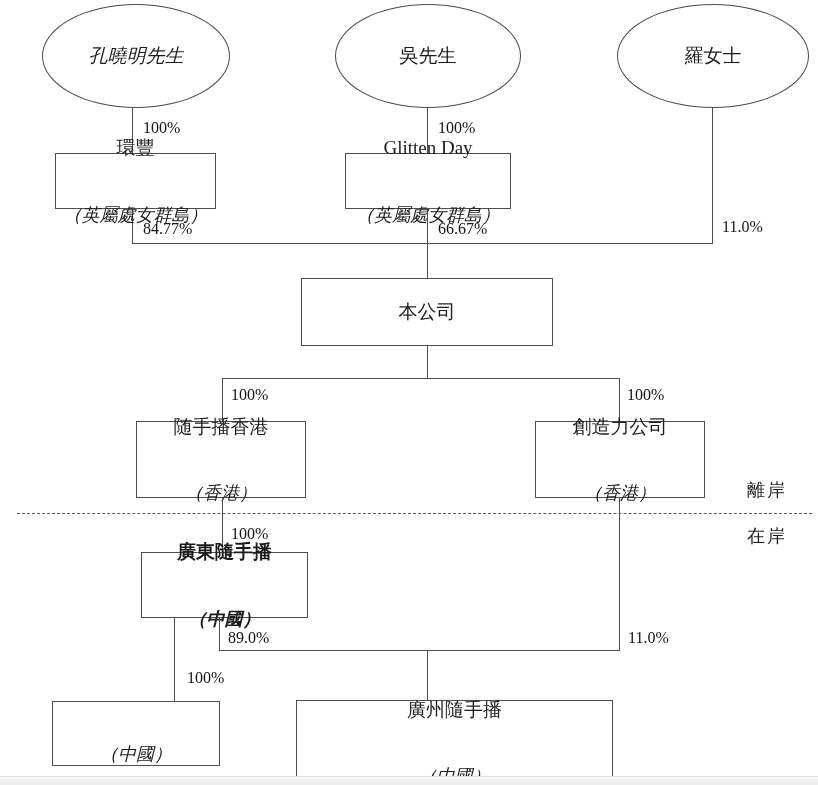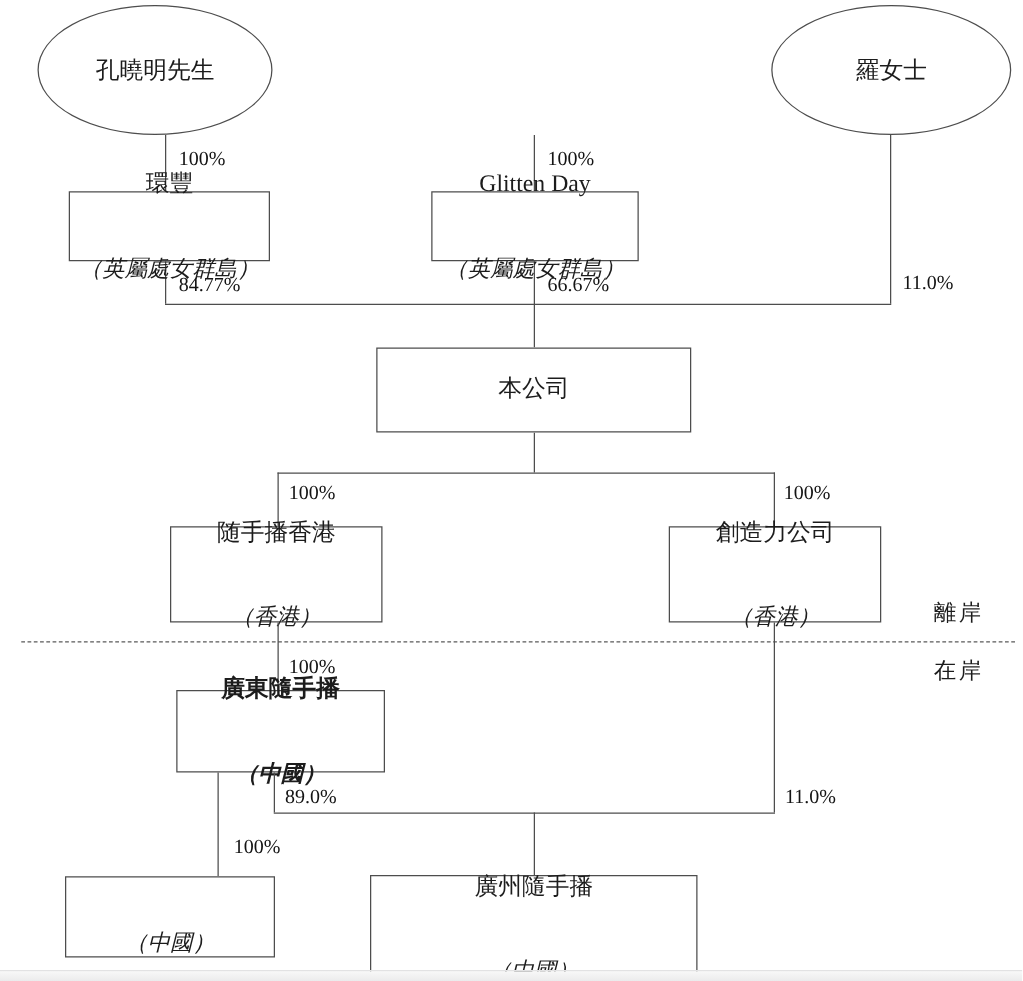--- a/index.html
+++ b/index.html
@@ -24,22 +24,25 @@
   .region{position:absolute;font-size:18px;color:#1c1c1c;white-space:nowrap;letter-spacing:2px;}
   .note{font-size:12px;font-style:italic;vertical-align:4px;margin-left:1px;}
   .pagefoot{position:absolute;left:0;top:776px;width:818px;height:9px;
     background:linear-gradient(#f8f8f8,#e9e9ea);border-top:1px solid #e2e2e3;z-index:5;}
 </style>
 </head>
 <body>
 
 <div id="stage">
 
-  <div class="node ellipse" style="left:30px;top:4px;width:188px;height:104px;">
+  <div class="node ellipse" style="left:42px;top:4px;width:188px;height:104px;font-style:italic;">
     <span class="owner-label">孔曉明先生</span>
+  </div>
+  <div class="node ellipse" style="left:335px;top:4px;width:186px;height:104px;">
+    <span class="owner-label">吳先生</span>
   </div>
   <div class="node ellipse" style="left:617px;top:4px;width:192px;height:104px;">
     <span class="owner-label">羅女士</span>
   </div>
 
   <div class="vline" style="left:132px;top:108px;height:45px;"></div>
   <div class="vline" style="left:427px;top:108px;height:45px;"></div>
   <div class="vline" style="left:712px;top:108px;height:135px;"></div>
   <div class="vline" style="left:132px;top:209px;height:34px;"></div>
   <div class="vline" style="left:427px;top:209px;height:69px;"></div>
@@ -85,21 +88,21 @@
   </div>
 
   <div class="vline" style="left:219px;top:618px;height:32px;"></div>
   <div class="hline" style="left:219px;top:650px;width:401px;"></div>
   <div class="vline" style="left:427px;top:650px;height:50px;"></div>
   <div class="vline" style="left:174px;top:618px;height:83px;"></div>
 
   <div class="node" style="left:52px;top:701px;width:168px;height:65px;">
     <div class="loc">（中國）</div>
   </div>
-  <div class="node" style="left:296px;top:700px;width:262px;height:85px;">
+  <div class="node" style="left:296px;top:700px;width:317px;height:85px;">
     <div class="nm">廣州隨手播</div>
     <div class="loc">（中國）</div>
   </div>
 
   <div class="pct" style="left:143px;top:119px;">100%</div>
   <div class="pct" style="left:438px;top:119px;">100%</div>
   <div class="pct" style="left:722px;top:218px;">11.0%</div>
   <div class="pct" style="left:143px;top:220px;">84.77%</div>
   <div class="pct" style="left:438px;top:220px;">66.67%</div>
   <div class="pct" style="left:231px;top:386px;">100%</div>

